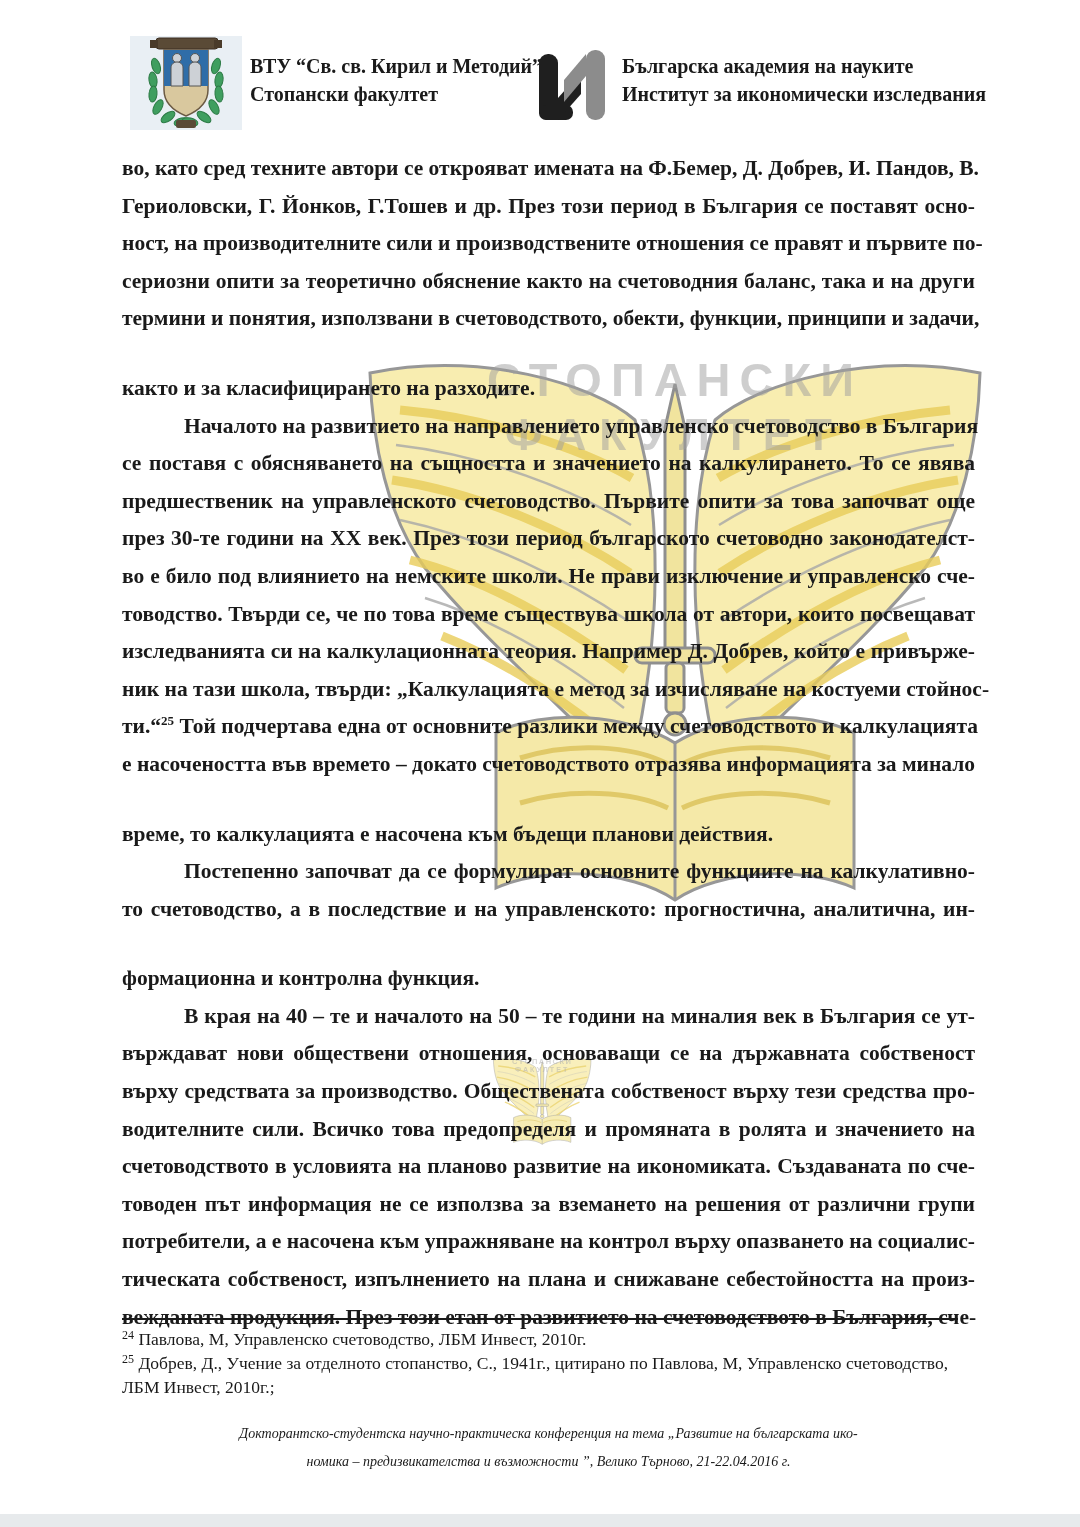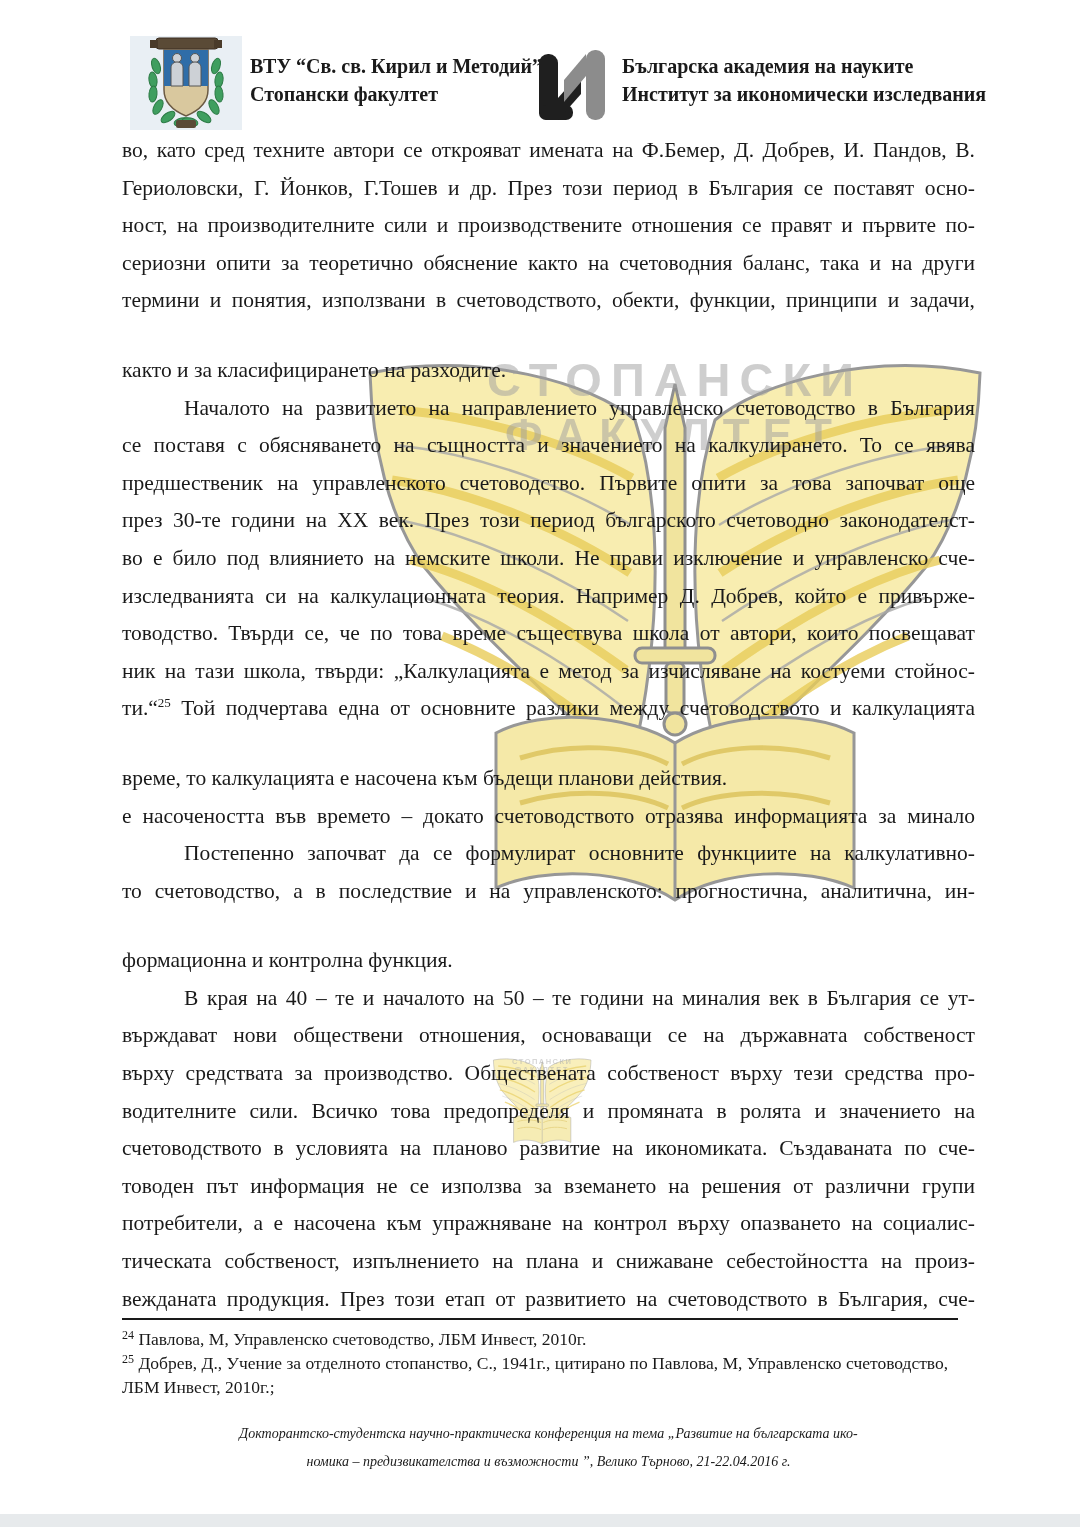--- a/index.html
+++ b/index.html
@@ -20,22 +20,22 @@
   .wm-big { left:330px; top:348px; }
   .wm-small { left:487px; top:1056px; transform:scale(0.16); transform-origin:0 0; opacity:.85; }
   .wm svg { position:absolute; left:0; top:0; }
   .wm-word { position:absolute; left:0; width:100%; text-align:center;
     font-family:"Liberation Sans", sans-serif; font-weight:bold;
     color:#9f9f9f; opacity:.5; }
   .wm-w1 { top:4px;  font-size:47px; letter-spacing:9px;  }
   .wm-w2 { top:62px; font-size:44px; letter-spacing:13px; }
 
   
-  .body { position:absolute; left:122px; top:132px; width:853px; z-index:1;
-    font-size:21.5px; line-height:37.6px; }
+  .body { position:absolute; left:122px; top:150px; width:853px; z-index:1;
+    font-size:21.5px; line-height:37.6px;font-weight:bold; }
   .line { white-space:nowrap; text-align:justify; text-align-last:justify; }
   .line.end { text-align-last:left;margin-top:32px; }
   .line.indent span:first-child { padding-left:62px; }
   .line sup { font-size:13px; vertical-align:8px; line-height:0; }
 
   
   .footnotes { position:absolute; left:122px; top:1318px; width:836px; z-index:1; }
   .fn-rule { border:0; border-top:2px solid #1a1a1a; width:836px; margin:0 0 7px 0; }
   .fn { font-size:17.5px; line-height:24px; }
   .fn sup { font-size:12px; vertical-align:6px; line-height:0; }
@@ -163,26 +163,26 @@
       <div class="line"><span>Гериоловски, Г. Йонков, Г.Тошев и др. През този период в България се поставят осно-</span></div>
       <div class="line"><span>ност, на производителните сили и производствените отношения се правят и първите по-</span></div>
       <div class="line"><span>сериозни опити за теоретично обяснение както на счетоводния баланс, така и на други</span></div>
       <div class="line"><span>термини и понятия, използвани в счетоводството, обекти, функции, принципи и задачи,</span></div>
       <div class="line end"><span>както и за класифицирането на разходите.</span></div>
       <div class="line indent"><span>Началото на развитието на направлението управленско счетоводство в България</span></div>
       <div class="line"><span>се поставя с обясняването на същността и значението на калкулирането. То се явява</span></div>
       <div class="line"><span>предшественик на управленското счетоводство. Първите опити за това започват още</span></div>
       <div class="line"><span>през 30-те години на ХХ век. През този период българското счетоводно законодателст-</span></div>
       <div class="line"><span>во е било под влиянието на немските школи. Не прави изключение и управленско сче-</span></div>
+      <div class="line"><span>товодство. Твърди се, че по това време съществува школа от автори, които посвещават</span></div>
       <div class="line"><span>изследванията си на калкулационната теория. Например Д. Добрев, който е привърже-</span></div>
-      <div class="line"><span>товодство. Твърди се, че по това време съществува школа от автори, които посвещават</span></div>
       <div class="line"><span>ник на тази школа, твърди: „Калкулацията е метод за изчисляване на костуеми стойнос-</span></div>
       <div class="line"><span>ти.“</span><sup>25</sup><span> Той подчертава една от основните разлики между счетоводството и калкулацията</span></div>
+      <div class="line"><span>е насочеността във времето – докато счетоводството отразява информацията за минало</span></div>
       <div class="line end"><span>време, то калкулацията е насочена към бъдещи планови действия.</span></div>
-      <div class="line"><span>е насочеността във времето – докато счетоводството отразява информацията за минало</span></div>
       <div class="line indent"><span>Постепенно започват да се формулират основните функциите на калкулативно-</span></div>
       <div class="line"><span>то счетоводство, а в последствие и на управленското: прогностична, аналитична, ин-</span></div>
       <div class="line end"><span>формационна и контролна функция.</span></div>
       <div class="line indent"><span>В края на 40 – те и началото на 50 – те години на миналия век в България се ут-</span></div>
       <div class="line"><span>върждават нови обществени отношения, основаващи се на държавната собственост</span></div>
       <div class="line"><span>върху средствата за производство. Обществената собственост върху тези средства про-</span></div>
       <div class="line"><span>водителните сили. Всичко това предопределя и промяната в ролята и значението на</span></div>
       <div class="line"><span>счетоводството в условията на планово развитие на икономиката. Създаваната по сче-</span></div>
       <div class="line"><span>товоден път информация не се използва за вземането на решения от различни групи</span></div>
       <div class="line"><span>потребители, а е насочена към упражняване на контрол върху опазването на социалис-</span></div>

